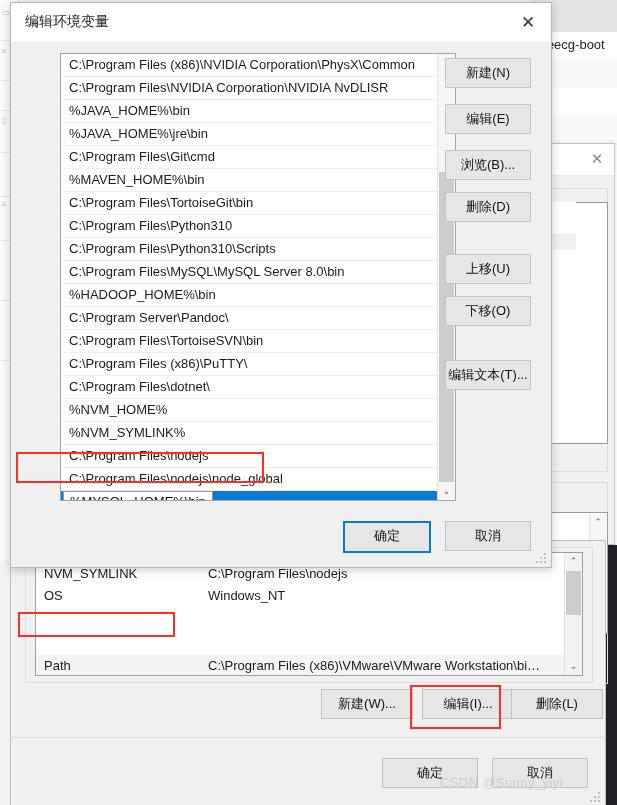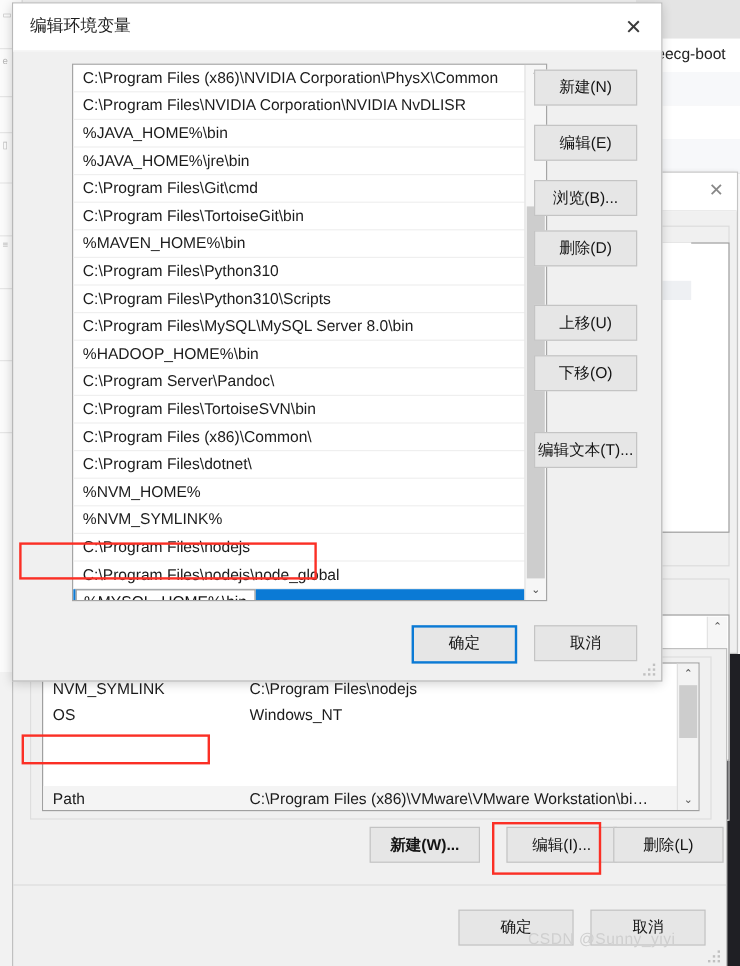--- a/index.html
+++ b/index.html
@@ -321,21 +321,21 @@
           </div>
         </div>
       <div class="env-sb">
         <div class="env-sb-arrow" style="top:0;">⌃</div>
         <div class="env-sb-thumb" style="top:18px; height:44px;"></div>
         <div class="env-sb-arrow" style="bottom:0;">⌄</div>
       </div>
     </div>
 
     <div class="envwin-btnrow">
-      <div class="win-btn" style="left:297px; top:0; width:90px;font-weight:bold;">新建(W)...</div>
+      <div class="win-btn" style="left:310px; top:0; width:90px;">新建(W)...</div>
       <div class="win-btn" style="left:411px; top:0; width:90px;">编辑(I)...</div>
       <div class="win-btn" style="left:500px; top:0; width:90px;">删除(L)</div>
     </div>
 
     <div class="envwin-sep"></div>
 
     <div class="win-btn" style="left:371px; top:217px; width:94px;">确定</div>
     <div class="win-btn" style="left:481px; top:217px; width:94px;">取消</div>
 
     <div class="grip">
@@ -357,29 +357,29 @@
     <div class="dialog-title-text">编辑环境变量</div>
     <div class="dialog-close">✕</div>
 
     <div class="pathlist">
       <div id="path-rows" style="position:absolute; left:0; top:0; right:17px;">
           <div class="path-row">C:\Program Files (x86)\NVIDIA Corporation\PhysX\Common</div>
           <div class="path-row">C:\Program Files\NVIDIA Corporation\NVIDIA NvDLISR</div>
           <div class="path-row">%JAVA_HOME%\bin</div>
           <div class="path-row">%JAVA_HOME%\jre\bin</div>
           <div class="path-row">C:\Program Files\Git\cmd</div>
+          <div class="path-row">%MAVEN_HOME%\bin</div>
           <div class="path-row">C:\Program Files\TortoiseGit\bin</div>
-          <div class="path-row">%MAVEN_HOME%\bin</div>
           <div class="path-row">C:\Program Files\Python310</div>
           <div class="path-row">C:\Program Files\Python310\Scripts</div>
           <div class="path-row">C:\Program Files\MySQL\MySQL Server 8.0\bin</div>
           <div class="path-row">%HADOOP_HOME%\bin</div>
           <div class="path-row">C:\Program Server\Pandoc\</div>
           <div class="path-row">C:\Program Files\TortoiseSVN\bin</div>
-          <div class="path-row">C:\Program Files (x86)\Common\</div>
+          <div class="path-row">C:\Program Files (x86)\PuTTY\</div>
           <div class="path-row">C:\Program Files\dotnet\</div>
           <div class="path-row">%NVM_HOME%</div>
           <div class="path-row">%NVM_SYMLINK%</div>
           <div class="path-row">C:\Program Files\nodejs</div>
           <div class="path-row">C:\Program Files\nodejs\node_global</div>
           <div class="path-row selected"><span class="path-edit">%MYSQL_HOME%\bin</span></div>
         </div>
       <div class="path-sb">
         <div class="path-sb-arrow" style="top:0;">⌃</div>
         <div class="path-sb-thumb" style="top:118px; height:310px;"></div>

